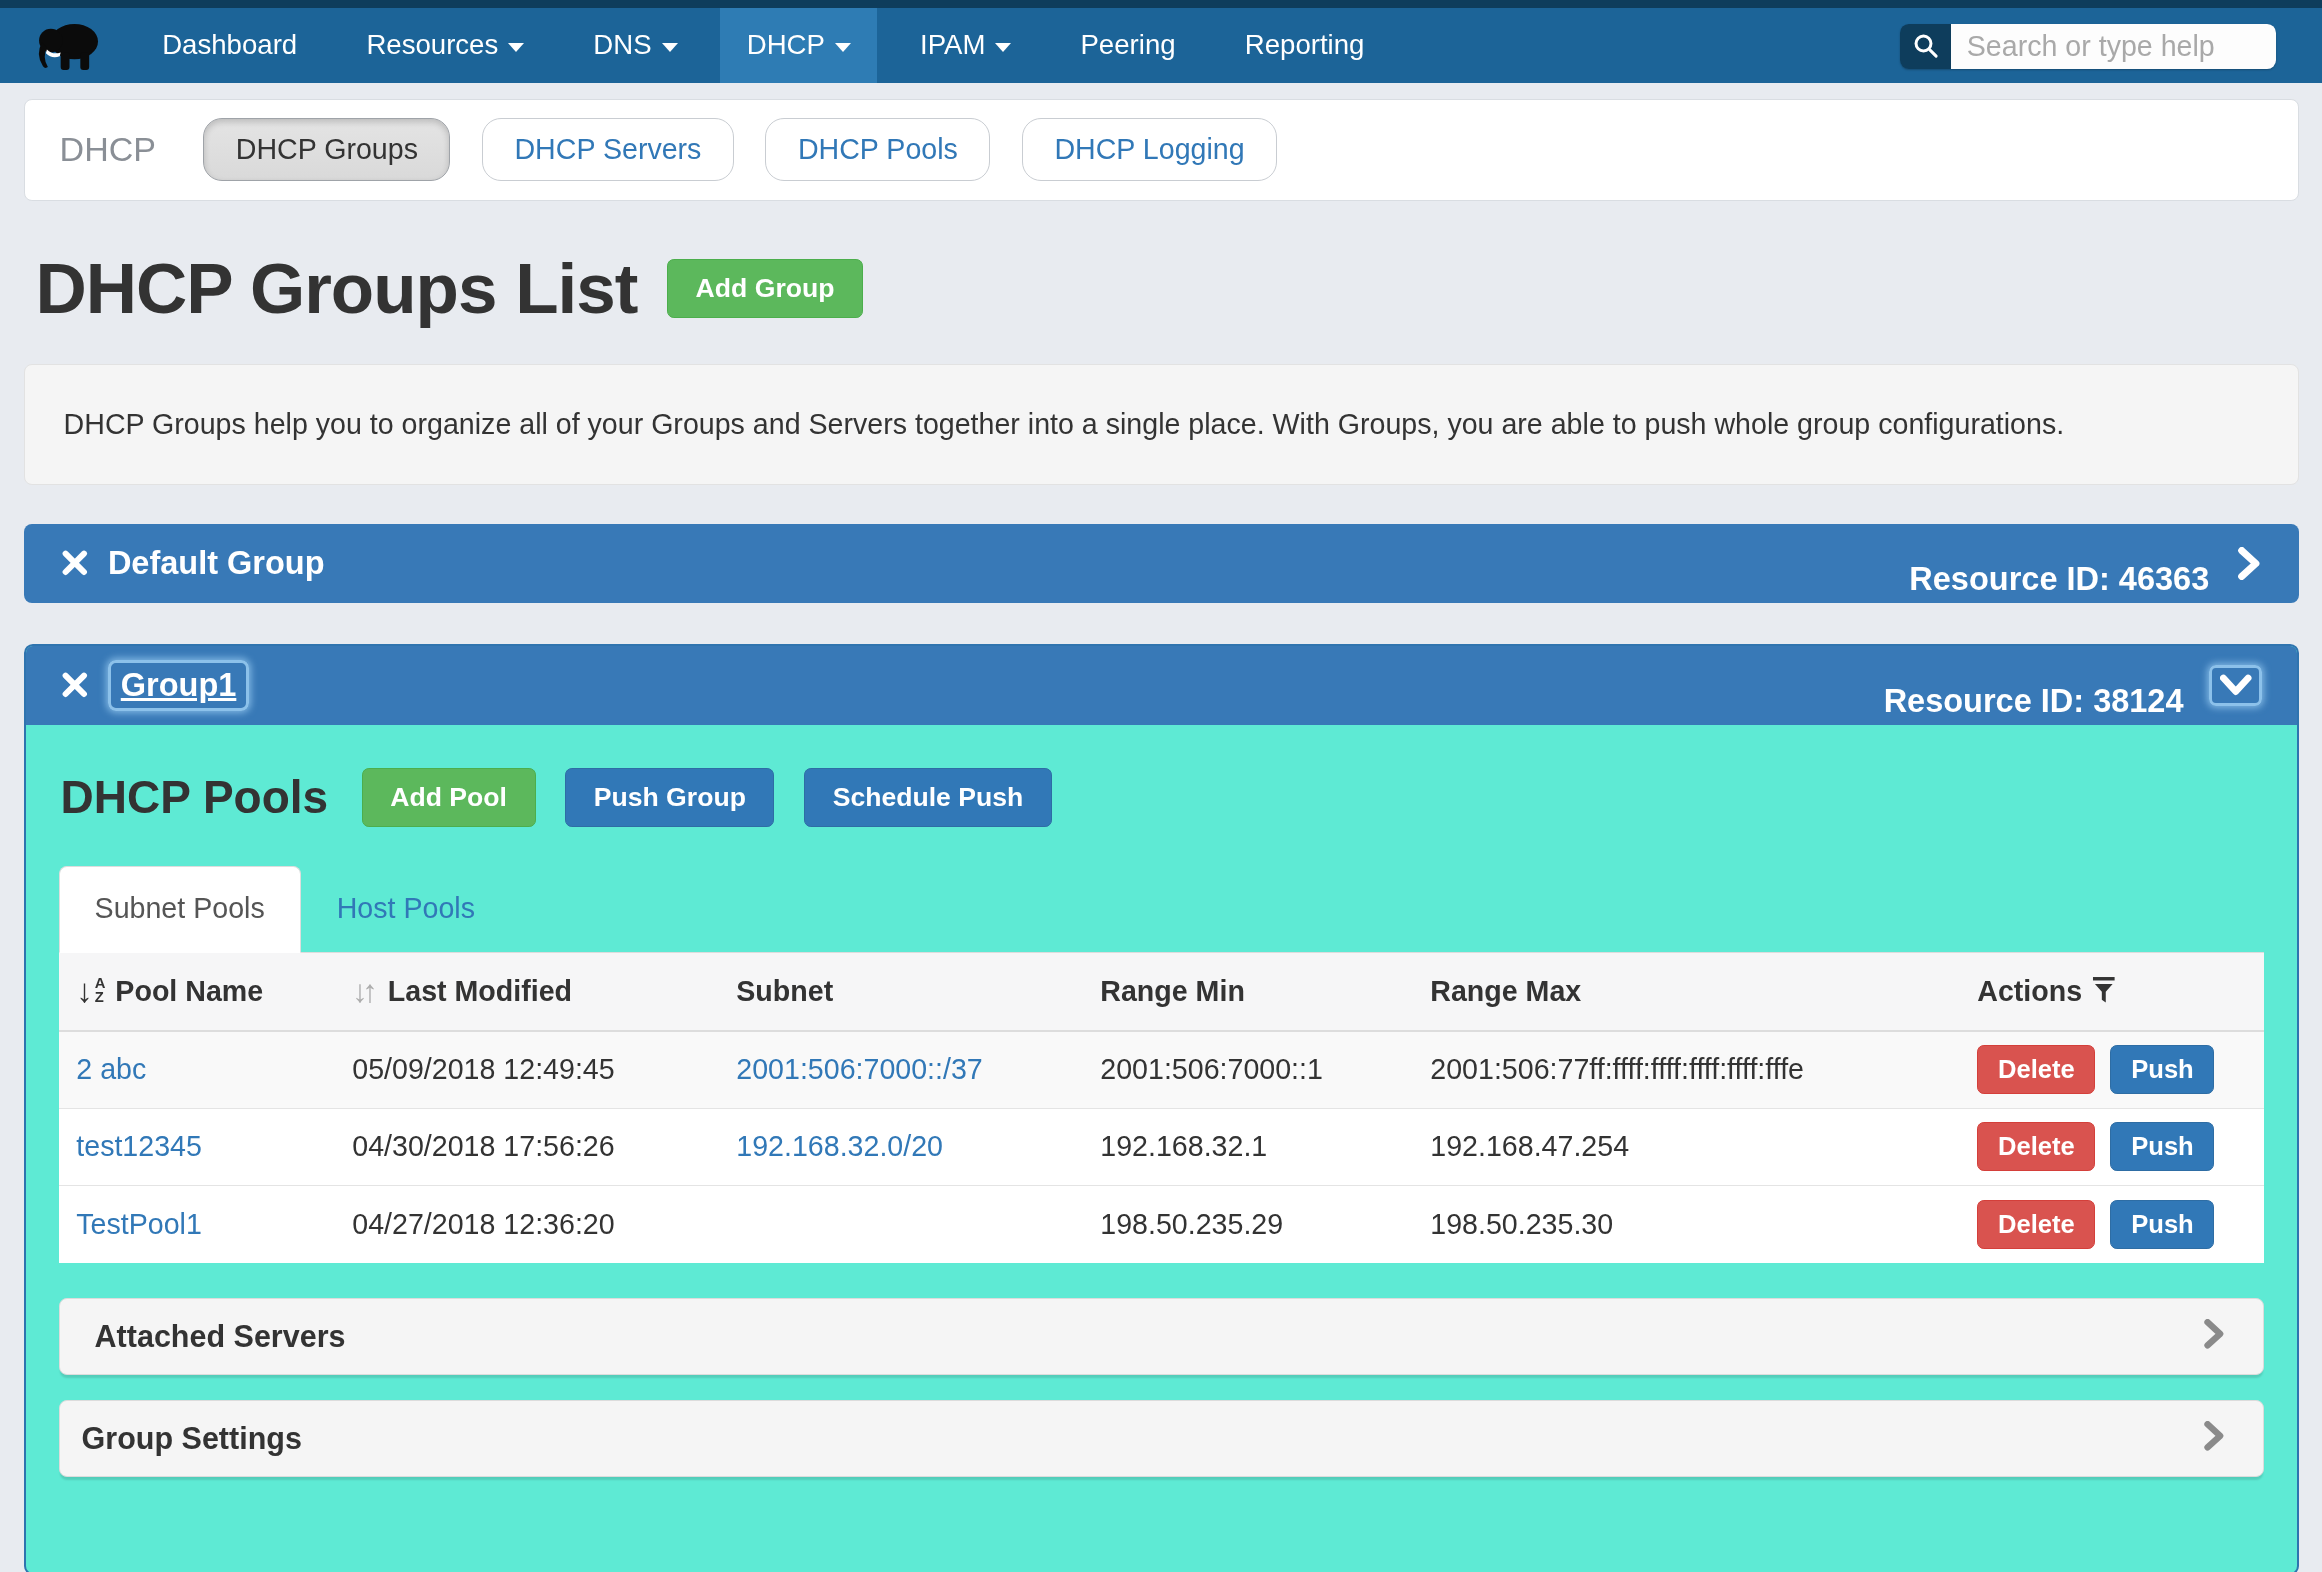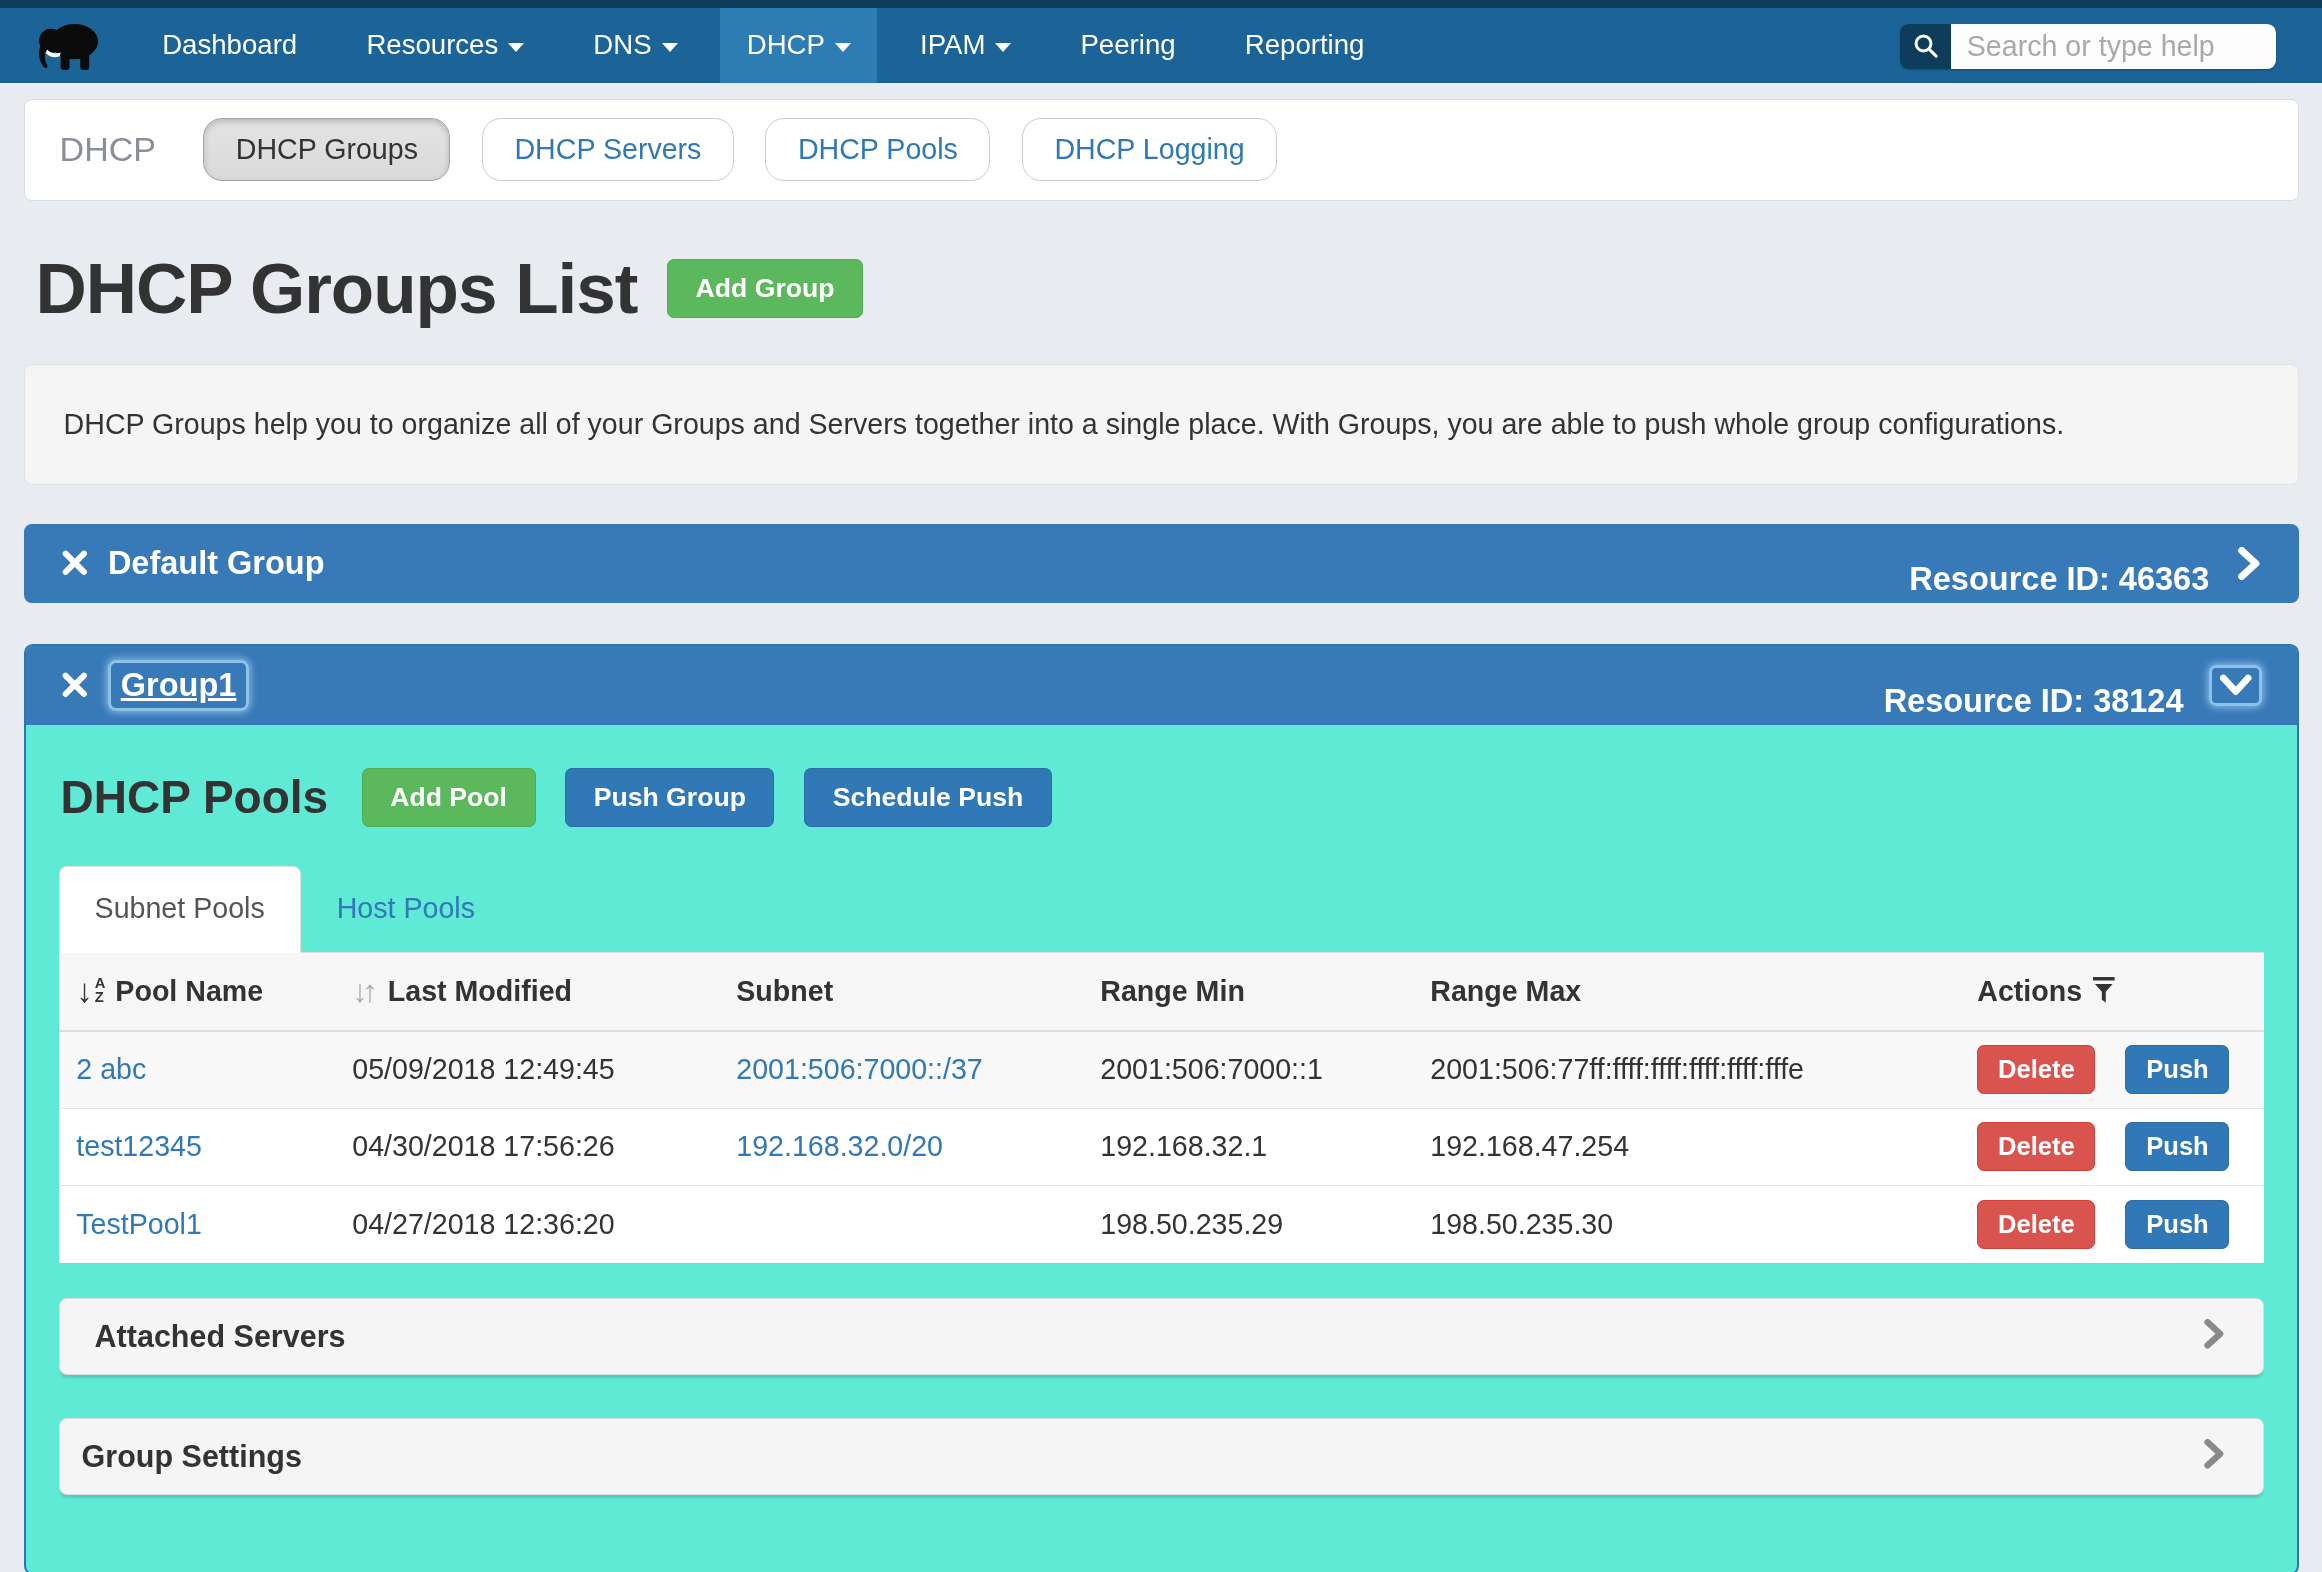--- a/index.html
+++ b/index.html
@@ -127,34 +127,34 @@
     display:grid; grid-template-columns:276px 384px 364px 330px 547px 1fr;
     align-items:center; min-height:77px;
   }
   .trow > div { padding-left:17.7px; font-size:28.6px; }
   .thead { background:#f6f6f7; border-bottom:2px solid #ddd; font-weight:bold; min-height:79px; }
   .thead > div { display:flex; align-items:center; gap:9.9px; cursor:pointer; }
   .r1 { background:#f9f9f9; border-bottom:1px solid #e4e4e4; }
   .r2 { background:#fff;    border-bottom:1px solid #e4e4e4; }
   .r3 { background:#fff; }
   .cell-link { color:#3178b7; cursor:pointer; }
-  .actions-cell { display:flex; gap:30px; }
+  .actions-cell { display:flex; gap:15px; }
 
   .sort-az { display:inline-flex; align-items:center; gap:2px; }
   .sort-az .arrow { font-size:33px; font-weight:bold; line-height:29.6px; }
   .sort-az .letters { display:flex; flex-direction:column; font-size:14.8px; line-height:13.8px; font-weight:bold; }
   .sort-ud { font-size:31.5px; color:#adadad; letter-spacing:-5.9px; margin-right:5.9px; font-weight:normal; }
 
   
   .accordion {
     height:77px; background:#f5f5f5; border:1px solid #dcdcdc; border-radius:7.9px;
     display:flex; align-items:center; padding:0 39px 0 35px; cursor:pointer;
     box-shadow:0 3.9px 2px -1px rgba(0,0,0,.12);
   }
-  .accordion + .accordion { margin-top:43px;padding-left:22px; }
+  .accordion + .accordion { margin-top:25px;padding-left:22px; }
   .accordion .label { font-size:30.5px; font-weight:bold; color:#333; }
   .acc-wrap { margin-top:35px; }
 </style>
 </head>
 <body>
 
 <div class="topstrip"></div>
 
 <nav class="topnav">
   <div class="logo">

